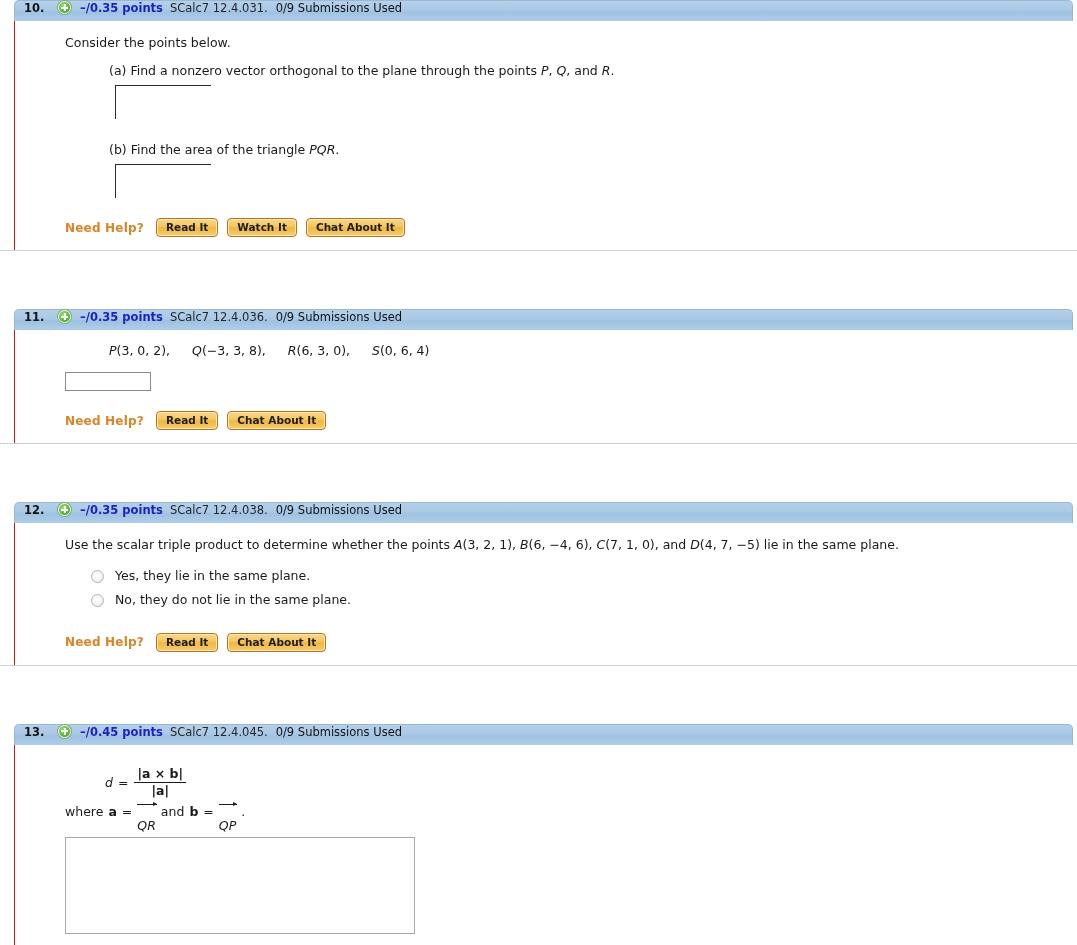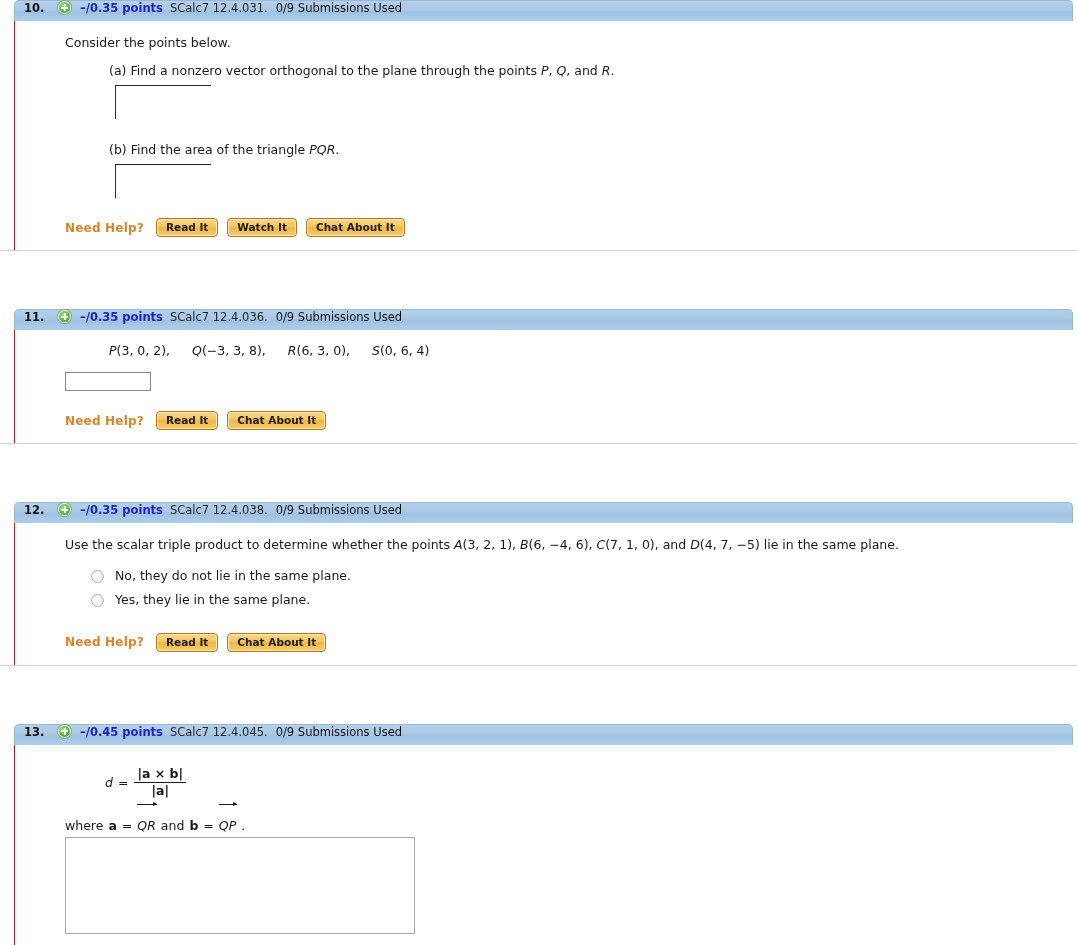--- a/index.html
+++ b/index.html
@@ -201,21 +201,21 @@
     align-items: center;
     line-height: 1.12;
   }
   .frac .num {
     padding: 0 3px 1px 3px;
     border-bottom: 1px solid #1a1a1a;
   }
   .frac .den { padding: 1px 3px 0 3px; }
   b.vec { font-weight: bold; }
 
-  .whereline { margin: 4px 0 0 0; display: flex; align-items: flex-end; }
+  .whereline { margin: 4px 0 0 0; display: flex; }
   .whereline > span { margin-right: 5px; }
   .overarrow {
     position: relative;
     display: inline-block;
     font-style: italic;
     padding-top: 14px;
   }
   .overarrow::after {
     content: "";
     position: absolute;
@@ -304,25 +304,25 @@
       <span class="qpoints">–/0.35 points</span>
       <span class="qsource">SCalc7 12.4.038.</span>
       <span class="qsubs">0/9 Submissions Used</span>
     </div>
 
     <div class="qbody">
       <div class="line stem">Use the scalar triple product to determine whether the points  <i class="v">A</i>(3, 2, 1), <i class="v">B</i>(6, −4, 6), <i class="v">C</i>(7, 1, 0), and <i class="v">D</i>(4, 7, −5)  lie in the same plane.</div>
 
       <div class="choice">
         <span class="radio"></span>
-        <span class="choice-label">No, they do not lie in the same plane.</span>
+        <span class="choice-label">Yes, they lie in the same plane.</span>
       </div>
       <div class="choice">
         <span class="radio"></span>
-        <span class="choice-label">Yes, they lie in the same plane.</span>
+        <span class="choice-label">No, they do not lie in the same plane.</span>
       </div>
 
       <div class="needhelp">
         <span class="needhelp-label">Need Help?</span>
         <button class="help-btn">Read It</button>
         <button class="help-btn">Chat About It</button>
       </div>
     </div>
     <div class="q-sep"></div>
     <div class="q-gap"></div>

